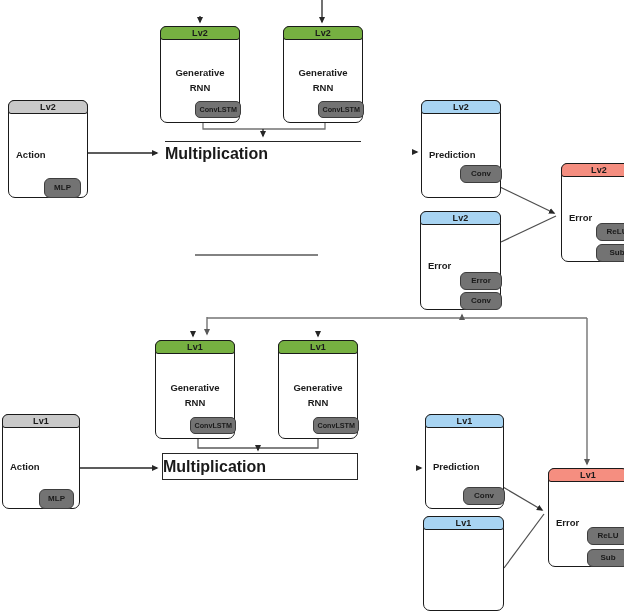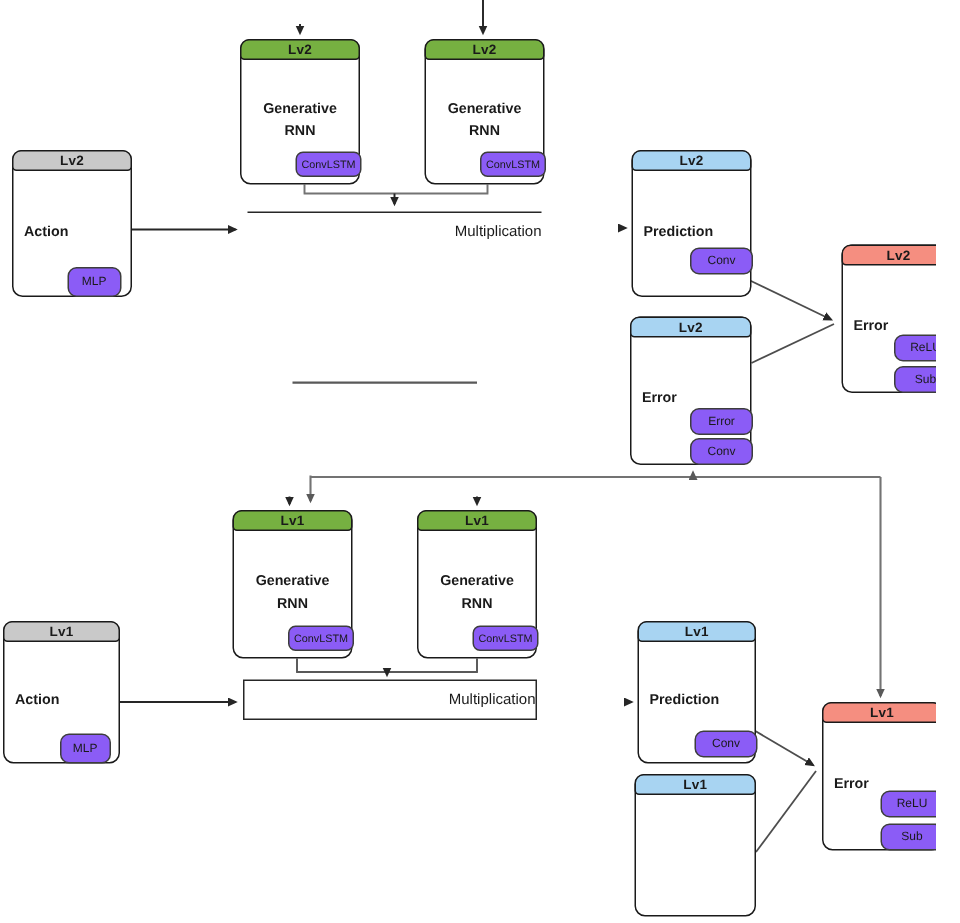--- a/index.html
+++ b/index.html
@@ -23,30 +23,30 @@
   .hdr.red{background:#f58e80;}
   .hdr.gray{background:#c9c9c9;}
   .ttl{
     position:absolute;left:0;right:0;top:12px;bottom:0;
     display:flex;align-items:center;justify-content:center;
     font-size:9.5px;font-weight:bold;text-align:center;line-height:1.5;
     padding:16px 8px;box-sizing:border-box;
   }
   .ttl.left{justify-content:flex-start;text-align:right;padding-left:7px;}
   .tag{
-    position:absolute;background:#8b5cf6;border:1.3px solid #3d3d3d;border-radius:6px;
-    font-size:8px;font-weight:normal;line-height:1;padding:4px 6px;z-index:3;
+    position:absolute;background:#737373;border:1.3px solid #3d3d3d;border-radius:6px;
+    font-size:8px;font-weight:bold;line-height:1;padding:4px 6px;z-index:3;
     text-align:center;box-sizing:border-box;white-space:nowrap;
   }
   .tag.tiny{font-size:7.2px;padding:4px 3px;border-radius:5px;}
   .tag.w40{width:42px;}
   .op{
     position:absolute;box-sizing:border-box;background:transparent;z-index:2;
-    display:flex;align-items:center;justify-content:flex-end;
-    font-size:10px;font-weight:normal;
+    display:flex;align-items:center;justify-content:flex-start;
+    font-size:16px;font-weight:bold;
   }
   .op.topline{border-top:1.4px solid #262626;}
   .op.boxed{border:1.4px solid #262626;background:#ffffff;}
 </style>
 </head>
 <body>
 
 <div id="canvas">
 
   <svg class="wires" width="640" height="615" viewBox="0 0 640 615">

